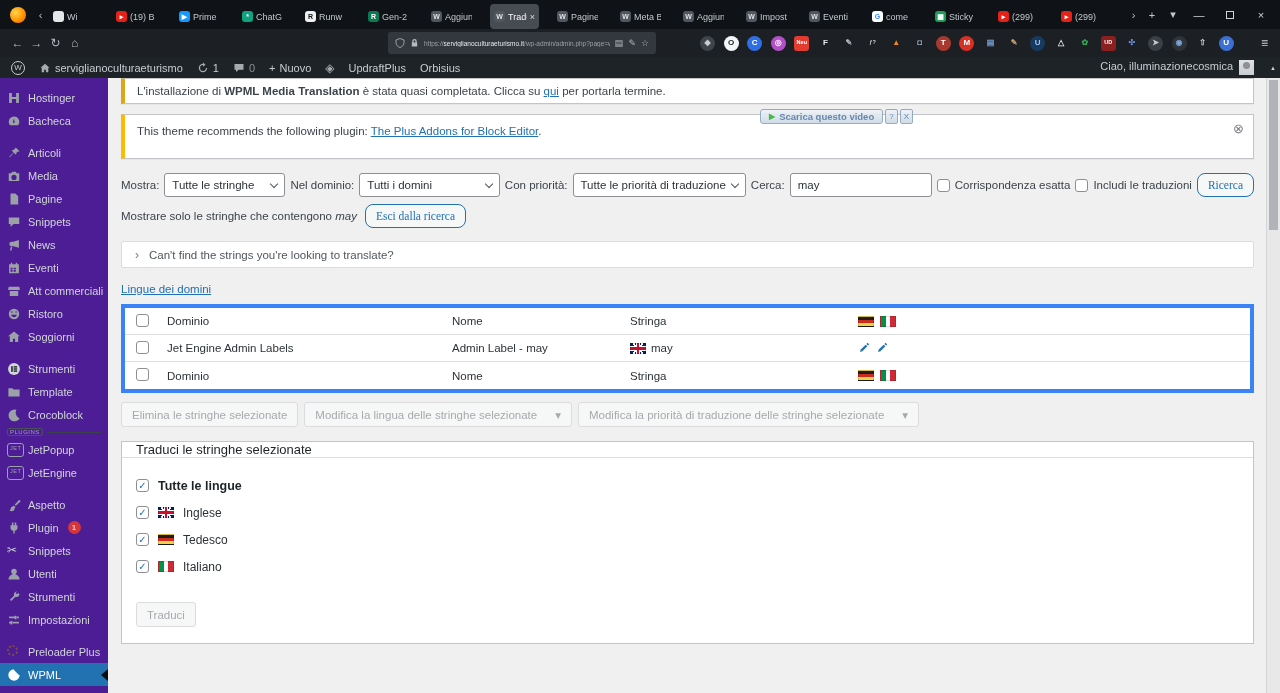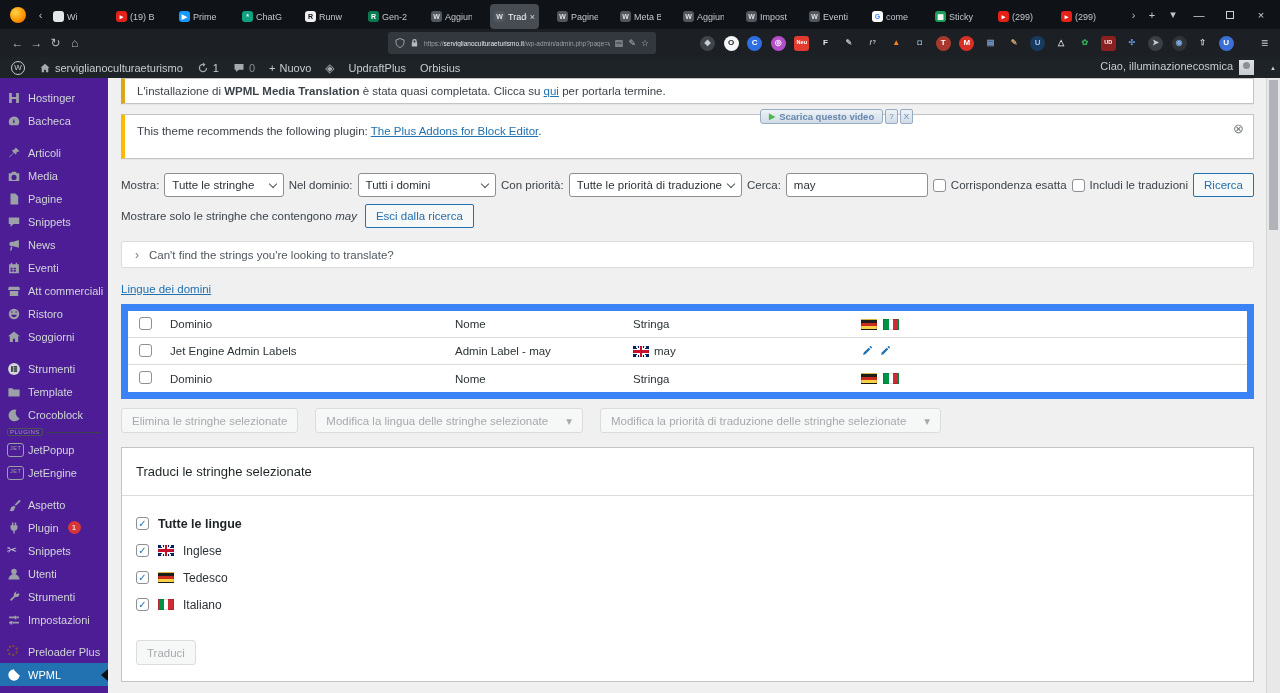--- a/index.html
+++ b/index.html
@@ -74,53 +74,53 @@
   .video-overlay{position:absolute;left:652px;top:31px;display:flex;gap:2px;z-index:5;opacity:.93}
   .vbtn{display:flex;align-items:center;gap:4px;background:linear-gradient(#eef3f8,#ccd9e6);border:1px solid #8fa6bd;border-radius:3px;padding:1px 8px;font-size:9.5px;font-weight:bold;color:#5c7ea6;white-space:nowrap}
   .play{color:#3cb43c;font-size:8px}
   .vmini{background:linear-gradient(#eef3f8,#ccd9e6);border:1px solid #8fa6bd;border-radius:2px;font-size:8px;color:#5c7ea6;padding:1px 3px;display:flex;align-items:center}
 
   .frow{display:flex;align-items:center;gap:5px;font-size:11.5px;color:#3c434a;margin:14px 0 0;white-space:nowrap}
   .select{background:#fff;border:1px solid #8c8f94;border-radius:3px;height:24px;display:flex;align-items:center;justify-content:space-between;padding:0 7px;color:#2c3338}
   .chev{width:6px;height:6px;border-right:1.5px solid #50575e;border-bottom:1.5px solid #50575e;transform:rotate(45deg);margin:-3px 0 0 6px;flex:0 0 auto}
   .tinput{height:24px;border:1px solid #8c8f94;border-radius:3px;padding:0 7px;font-size:11.5px;color:#2c3338;font-family:inherit;background:#fff}
   .cbx{width:13px;height:13px;border:1px solid #8c8f94;border-radius:3px;background:#fff;display:inline-flex;align-items:center;justify-content:center;font-size:10px;color:#2271b1;flex:0 0 auto}
-  .btn-outline{height:24px;background:#f6f7f7;border:1px solid #2271b1;border-radius:2px;color:#2271b1;font-size:11.5px;padding:0 10px;font-family:Liberation Sans, sans-serif}
+  .btn-outline{height:24px;background:#f6f7f7;border:1px solid #2271b1;border-radius:8px;color:#2271b1;font-size:11.5px;padding:0 10px;font-family:Liberation Serif, serif}
   .srow{display:flex;align-items:center;gap:8px;font-size:11.5px;color:#3c434a;margin:7px 0 0}
 
   .collapse-panel{background:#fff;border:1px solid #dcdcde;border-radius:2px;height:27px;display:flex;align-items:center;gap:10px;padding:0 13px;font-size:11.5px;color:#50575e;margin:13px 0 0}
   .chevr{color:#787c82;font-size:12px}
   .dlang{display:inline-block;margin:15px 0 9px;color:#2271b1;font-size:11.5px;text-decoration:underline;cursor:pointer}
 
-  .stable{background:#fff;border:7px solid #3b82f6}
+  .stable{background:#fff;border:4px solid #3b82f6}
   .trow{display:flex;align-items:center;height:27px;border-bottom:1px solid #dcdcde;font-size:11.5px;color:#2c3338}
   .trow:last-child{border-bottom:0}
   .tc{padding:0 8px}
   .tc-cb{width:34px;padding-left:11px}
   .tc-dom{width:285px}
   .tc-name{width:178px}
   .tc-str{width:228px;display:flex;align-items:center;gap:5px}
   .tc-tr{width:80px;display:flex;gap:6px;align-items:center}
   .flag{width:16px;height:11px;display:inline-block;flex:0 0 auto;border:1px solid rgba(0,0,0,.12)}
   .flag.de{background:linear-gradient(#1d1d1b 33%,#cc2b1d 33% 66%,#f8d147 66%)}
   .flag.it{background:linear-gradient(90deg,#009246 33.3%,#fff 33.3% 66.6%,#ce2b37 66.6%)}
   .flag.uk{background-color:#012169;background-image:
     linear-gradient(to right,transparent 42%,#C8102E 42% 58%,transparent 58%),
     linear-gradient(to bottom,transparent 36%,#C8102E 36% 64%,transparent 64%),
     linear-gradient(to right,transparent 34%,#fff 34% 66%,transparent 66%),
     linear-gradient(to bottom,transparent 26%,#fff 26% 74%,transparent 74%),
     linear-gradient(45deg,transparent 44%,#fff 44% 56%,transparent 56%),
     linear-gradient(135deg,transparent 44%,#fff 44% 56%,transparent 56%)}
   .pencil{display:inline-flex;cursor:pointer}
 
-  .bulkrow{display:flex;gap:17px;margin:9px 0 0}
+  .bulkrow{display:flex;gap:6px;margin:9px 0 0}
   .btn-dis{height:25px;background:#f6f7f7;border:1px solid #dcdcde;border-radius:3px;color:#a7aaad;font-size:11.5px;padding:0 10px;display:flex;align-items:center;gap:18px;font-family:inherit;white-space:nowrap}
 
   .tpanel{background:#fff;border:1px solid #c3c4c7;margin-top:14px;padding-bottom:14px}
-  .tpanel h2{font-size:13px;font-weight:400;color:#1d2327;margin:0;padding:16px 14px;border-bottom:1px solid #dcdcde}
+  .tpanel h2{font-size:13px;font-weight:400;color:#1d2327;margin:0;padding:0 14px;border-bottom:1px solid #dcdcde}
   .opts{padding:14px 0 0 14px}
   .opt{display:flex;align-items:center;gap:9px;height:27px;font-size:12px;color:#2c3338}
   .opt.bold .olabel{font-weight:bold;font-size:12.5px;color:#1d2327}
   .traduci{margin:22px 0 2px 14px}
 
   
   .scrollbar{position:absolute;right:0;top:57px;bottom:0;width:14px;z-index:20}
   .sb-arrowtop{height:21px;background:#1d2327;display:flex;align-items:center;justify-content:center;font-size:6px;color:#cfd3d8}
   .sb-track{position:absolute;top:21px;bottom:0;left:0;right:0;background:#e8e8e9;border-left:1px solid #d4d5d6}
   .sb-thumb{position:absolute;top:2px;left:2px;right:2px;height:150px;background:#b0b3b8}

